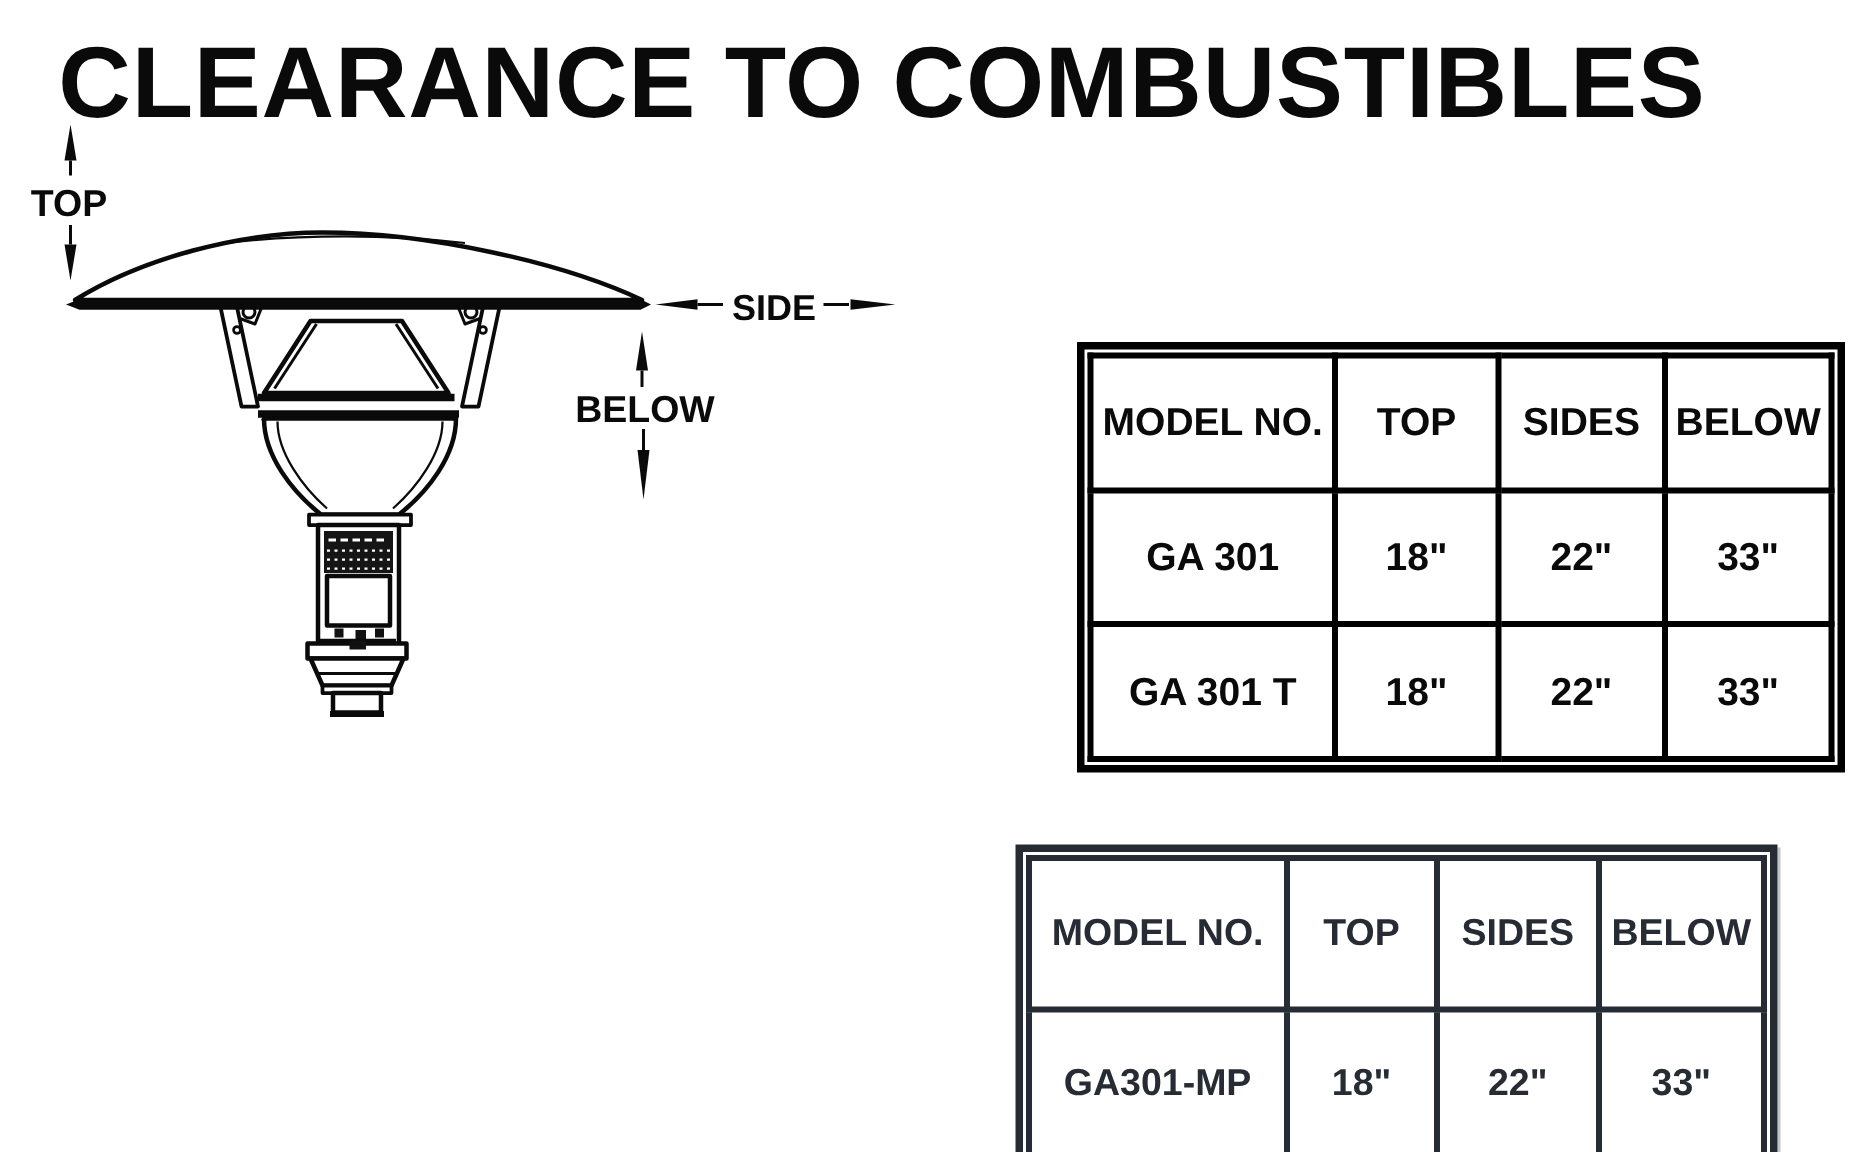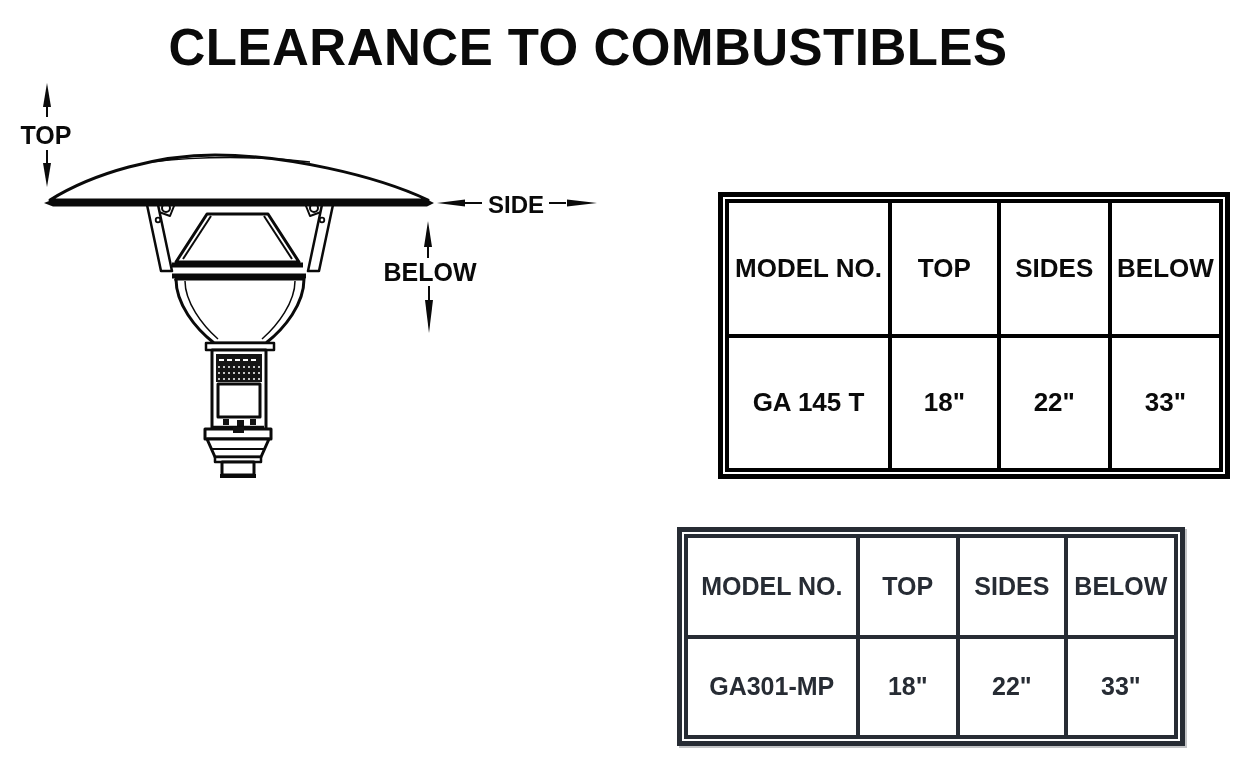--- a/index.html
+++ b/index.html
@@ -2,30 +2,30 @@
 <html><head>
 <meta charset="utf-8">
 <style>
   html,body { margin:0; padding:0; background:#ffffff; }
   #page {
     position:relative; width:1244px; height:768px; background:#ffffff;
     font-family:"Liberation Sans", sans-serif; overflow:hidden;
   }
   #title {
     position:absolute; left:0; top:22px; width:1176px;
-    text-align:center; font-size:51px; font-weight:bold; color:#0a0a0a;
+    text-align:center; font-size:67px; font-weight:bold; color:#0a0a0a;
     letter-spacing:0.5px; white-space:nowrap; line-height:1.0;
   }
   svg#diagram { position:absolute; left:0; top:60px; width:660px; height:440px; }
   svg#diagram text {
     font-family:"Liberation Sans", sans-serif; font-weight:bold; fill:#0a0a0a;
   }
   .tbl {
     position:absolute; box-sizing:border-box; background:#ffffff;
-    border:5px solid #000000; padding:2px;
+    border:5px solid #000000; padding:2px;margin-top:36px;
   }
   .tbl table {
     border-collapse:collapse; width:100%; height:100%; table-layout:fixed;
   }
   .tbl th, .tbl td {
     border:4px solid #000000; text-align:center; vertical-align:middle;
     font-weight:bold; color:#0a0a0a; padding:0; white-space:nowrap;
   }
   #tbl1 { left:718px; top:192px; width:512px; height:287px; }
   #tbl1 th, #tbl1 td { font-size:26px; }
@@ -139,21 +139,27 @@
           <col style="width:22.5%">
         </colgroup>
       <tbody>
       <tr>
         <th>MODEL NO.</th>
         <th>TOP</th>
         <th>SIDES</th>
         <th>BELOW</th>
       </tr>
       <tr>
-        <td>GA 145 T</td>
+        <td>GA 301</td>
+        <td>18"</td>
+        <td>22"</td>
+        <td>33"</td>
+      </tr>
+      <tr>
+        <td>GA 301 T</td>
         <td>18"</td>
         <td>22"</td>
         <td>33"</td>
       </tr>
       </tbody>
     </table>
   </div>
 
   <div id="tbl2" class="tbl">
     <table>

